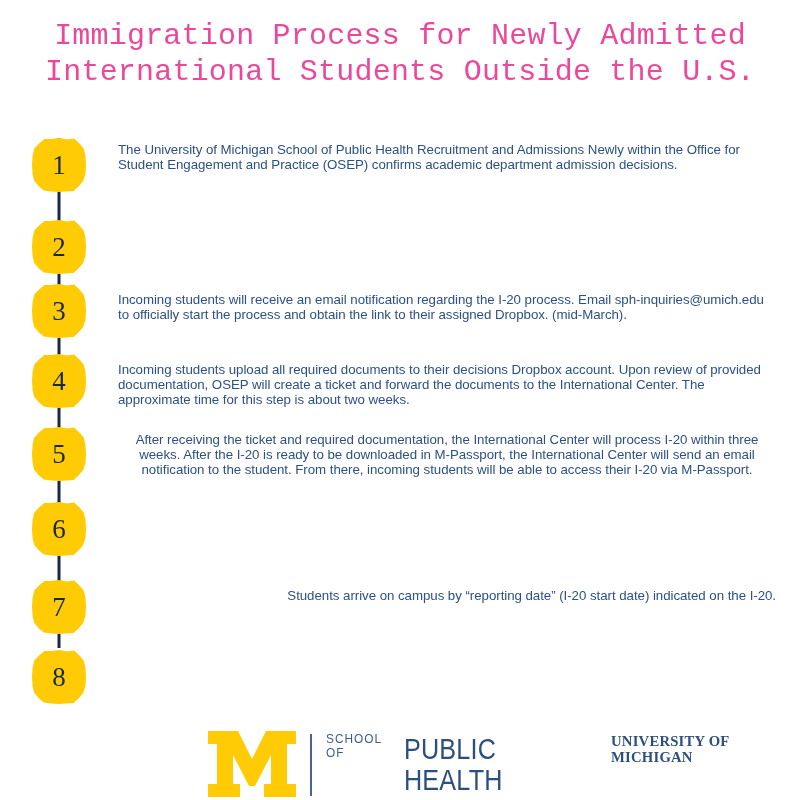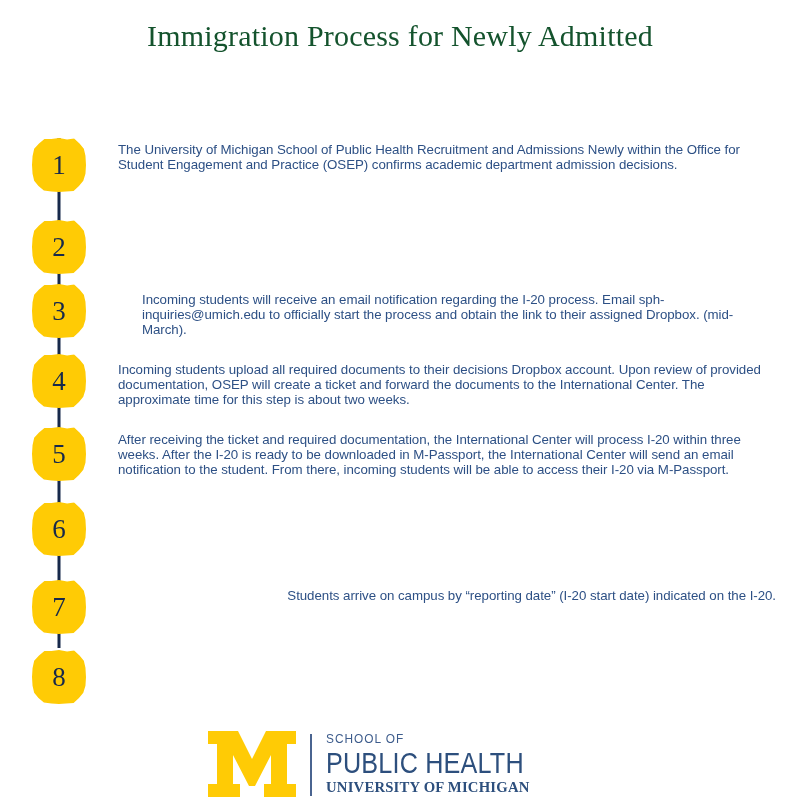--- a/index.html
+++ b/index.html
@@ -17,24 +17,24 @@
 
   
   #title-block {
     position: absolute;
     top: 18px;
     left: 0;
     width: 800px;
     text-align: center;
   }
   .title-line {
-    font-family: Liberation Serif, serif;
+    font-family: Liberation Mono, monospace;
     font-size: 30px;
     line-height: 36px;
-    color: #14532d;
+    color: #ec4899;
     letter-spacing: 0.2px;
     white-space: nowrap;
   }
 
   
   #timeline {
     position: absolute;
     top: 132px;
     left: 0;
     width: 800px;
@@ -101,23 +101,23 @@
   .s2 { height: 70px; }
   .s3 { height: 70px; }
   .s4 { height: 75px; }
   .s5 { height: 75px; }
   .s6 { height: 70px; }
   .s7 { height: 70px; }
   .s8 { height: 60px; }
 
   .s1 .step-text { padding-top: 10px; }
   .s2 .step-text { padding-top: 16px; }
-  .s3 .step-text { padding-top: 10px; margin-left: 24px; }
+  .s3 .step-text { padding-top: 10px; }
   .s4 .step-text { padding-top: 10px; }
-  .s5 .step-text { padding-top: 5px; }
+  .s5 .step-text { padding-top: 5px; text-align: center; }
   .s6 .step-text { padding-top: 8px; }
   .s7 .step-text { padding-top: 16px; text-align: right; }
   .s8 .step-text { padding-top: 18px; }
 
   .s1 .connector { height: 80px; }
   .s2 .connector { height: 70px; }
   .s3 .connector { height: 70px; }
   .s4 .connector { height: 75px; }
   .s5 .connector { height: 75px; }
   .s6 .connector { height: 70px; }
@@ -148,21 +148,21 @@
   #logo-divider {
     width: 2px;
     height: 62px;
     background: #4a6490;
     margin-left: 14px;
     margin-right: 14px;
     margin-top: 3px;
   }
   #logo-text {
     display: flex;
-    flex-direction: column;
+    flex-direction: row;
     justify-content: flex-start;
     padding-top: 1px;
   }
   #logo-school-of {
     font-family: "Liberation Sans Narrow", "Liberation Sans", sans-serif;
     font-size: 13.5px;
     line-height: 14px;
     letter-spacing: 1.1px;
     color: #3d5c8c;
     transform: scaleX(0.88);
@@ -188,20 +188,21 @@
     transform: scaleX(0.95);
     transform-origin: left center;
     margin-top: 1px;
   }
 </style>
 </head>
 <body>
 
 <div id="title-block">
   <div class="title-line">Immigration Process for Newly Admitted</div>
+  <div class="title-line">International Students Outside the U.S.</div>
 </div>
 
 <div id="timeline">
 
   <div class="step s1">
     <div class="marker-col">
       <div class="connector"></div>
       <div class="marker">
         <span class="marker-num">1</span>
       </div>

